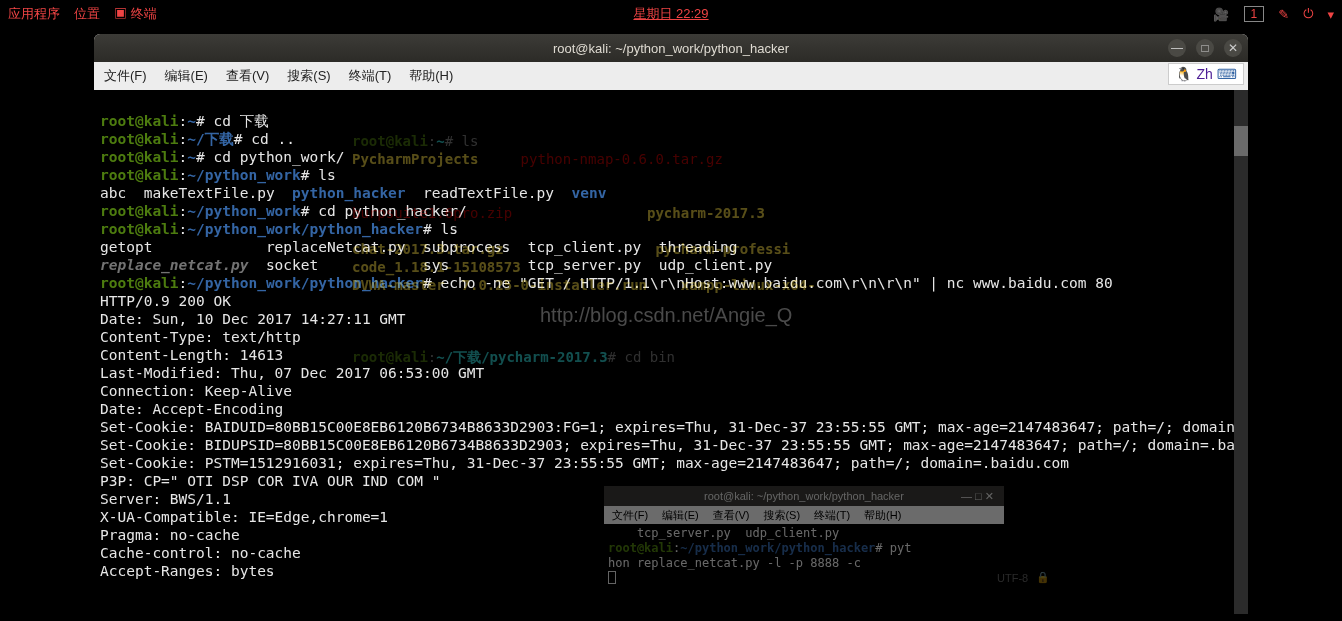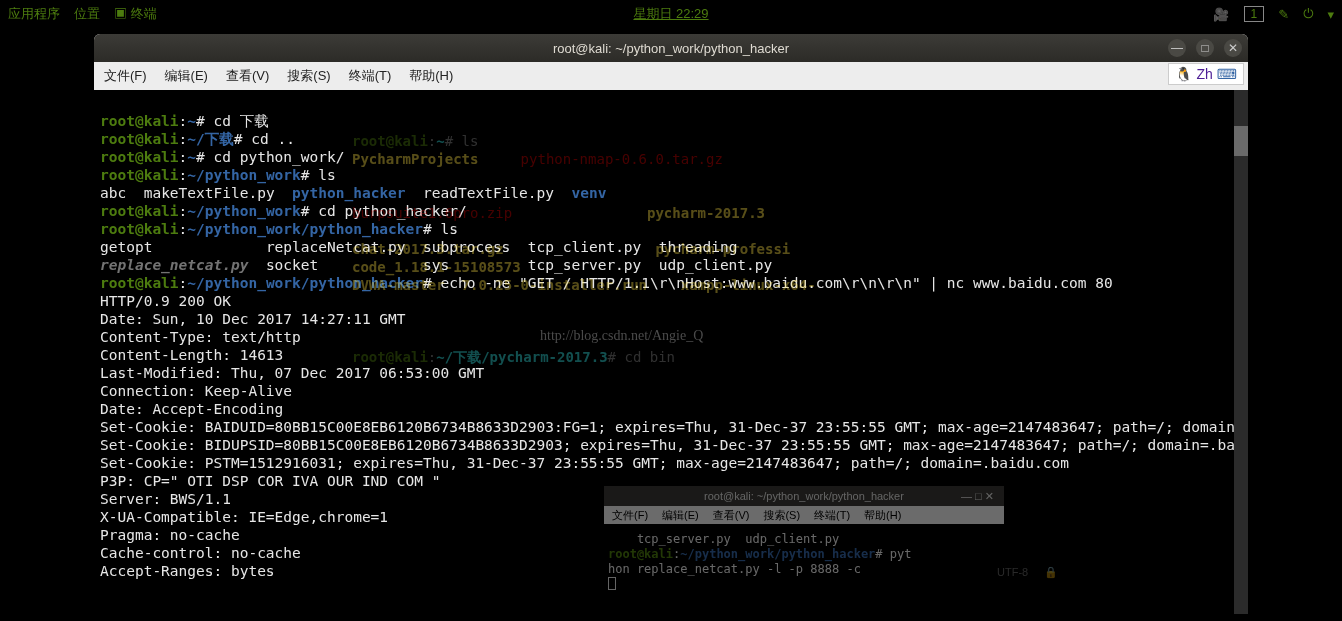--- a/index.html
+++ b/index.html
@@ -10,21 +10,21 @@
   font-family: "DejaVu Sans Mono", monospace;
   font-size: 13px;
   overflow: hidden;
   position: relative;
 }
 .topbar {
   height: 28px;
   background: #000;
   display: flex;
   align-items: center;
-  color: #4d7c0f;
+  color: #ef4444;
   padding: 0 8px;
   position: relative;
   font-family: sans-serif;
 }
 .topbar-left { display: flex; gap: 14px; align-items: center; }
 .topbar-item { cursor: pointer; font-size: 13px; }
 .topbar-center { position: absolute; left: 50%; transform: translateX(-50%); font-size: 13px; text-decoration: underline; }
 .topbar-right { margin-left: auto; display: flex; gap: 14px; align-items: center; }
 .ws-indicator { border: 1px solid #888; padding: 0 6px; font-size: 12px; }
 
@@ -121,52 +121,52 @@
 
 .ghost-term2 {
   position: absolute;
   left: 604px; top: 486px;
   width: 400px; height: 120px;
   opacity: 0.45;
   pointer-events: none;
 }
 .ghost-term2 .tb { height:20px; background:#3a3935; color:#ddd; font-size:11px; display:flex; align-items:center; justify-content:center; font-family:sans-serif; }
 .ghost-term2 .mb { height:18px; background:#ededed; display:flex; gap:14px; padding:0 8px; font-size:11px; align-items:center; font-family:sans-serif; }
-.ghost-term2 .body { background:#000; color:#ddd; font-size:12px; padding:8px 4px; height:calc(100% - 38px); white-space:pre; line-height:15px; }
+.ghost-term2 .body { background:#000; color:#ddd; font-size:12px; padding:2px 4px; height:calc(100% - 38px); white-space:pre; line-height:15px; }
 .ghost-term2 .cursor { display:inline-block; width:8px; height:13px; border:1px solid #ddd; }
 
 .ghost-term1-body {
   position: absolute;
   left: 352px; top: 114px;
   width: 460px;
   opacity: 0.35;
   pointer-events: none;
   font-size: 14px;
   line-height: 18px;
   white-space: pre;
 }
 .or { color: #fde047; font-weight: bold; }
 .rd { color: #cc0000; }
 
 .watermark {
   position: absolute;
-  left: 540px; top: 328px;
+  left: 540px; top: 304px;
   color: #888;
-  font-family: Liberation Serif, serif;
-  font-size: 14px;
+  font-family: Liberation Sans, sans-serif;
+  font-size: 20px;
   opacity: 0.55;
   pointer-events: none;
 }
 
 .ghost-statusbar {
   position: absolute;
   left: 997px; top: 566px;
   width: 140px; height: 18px;
   opacity: 0.3;
-  display:flex; gap:16px; align-items:flex-start;
+  display:flex; gap:8px; align-items:flex-end;
   color:#888; font-size:11px;
   pointer-events:none;
   font-family: sans-serif;
 }
 </style>
 </head>
 <body>
 
 <div class="topbar">
   <div class="topbar-left">

